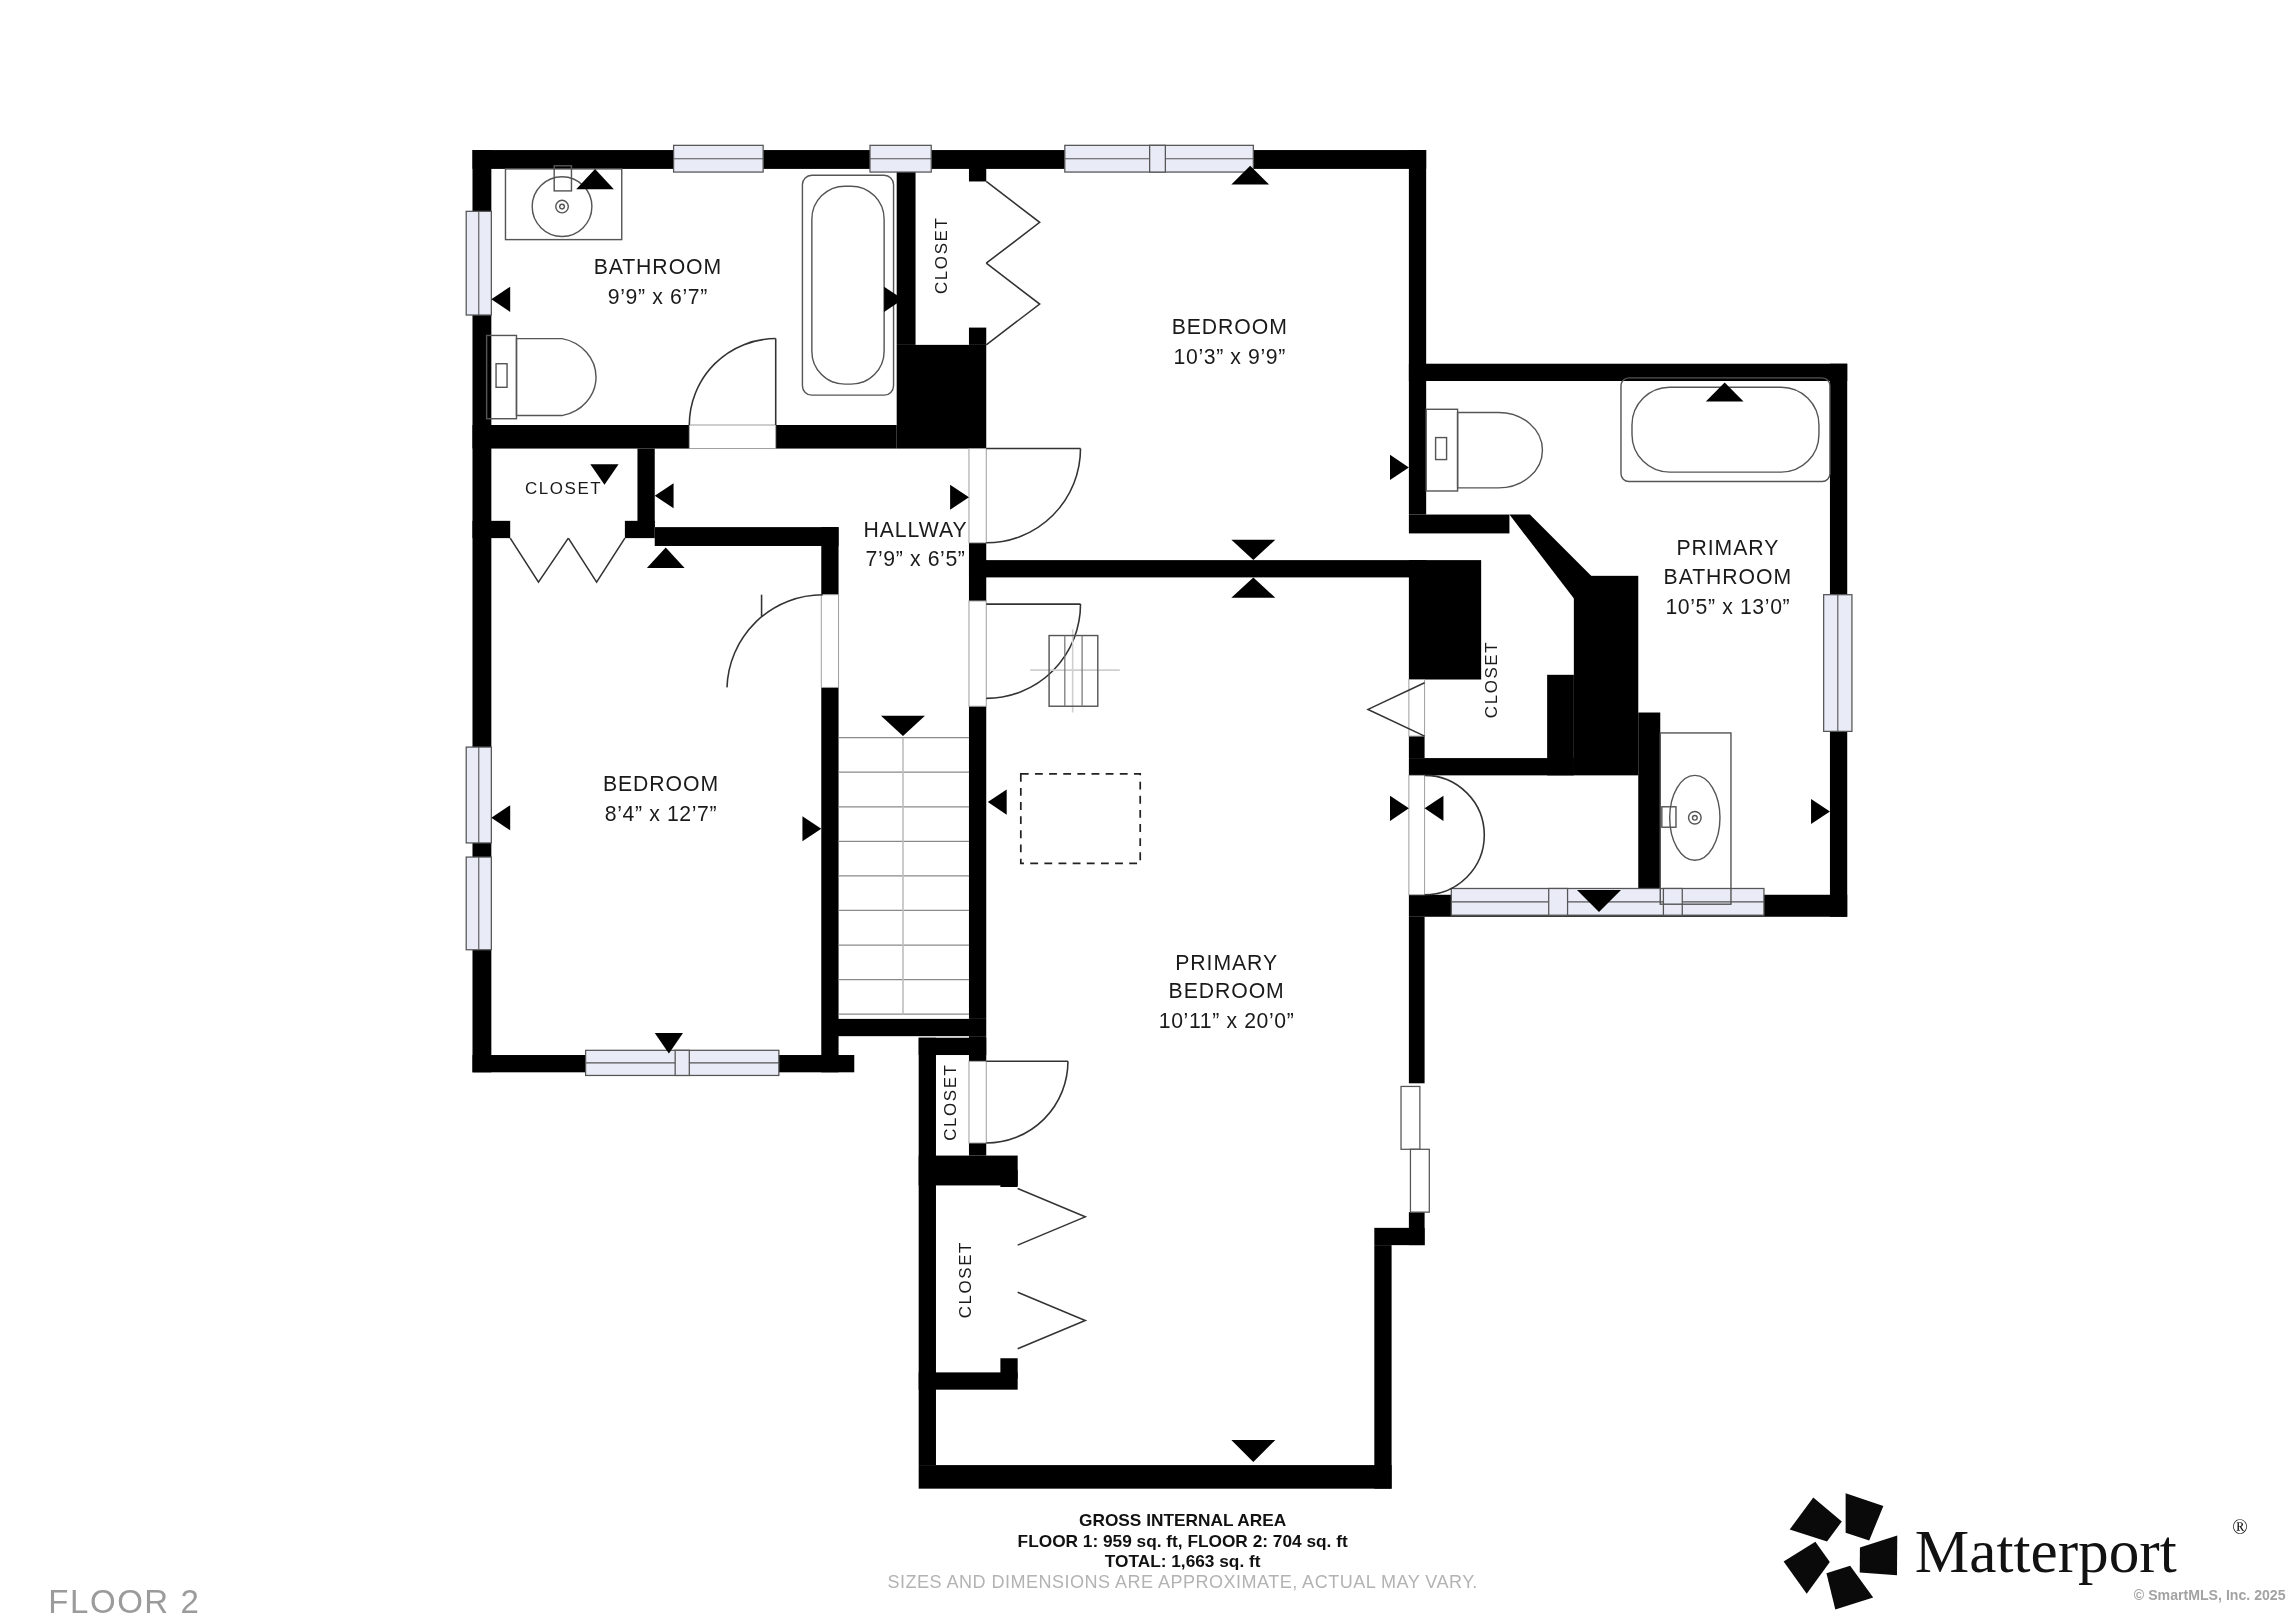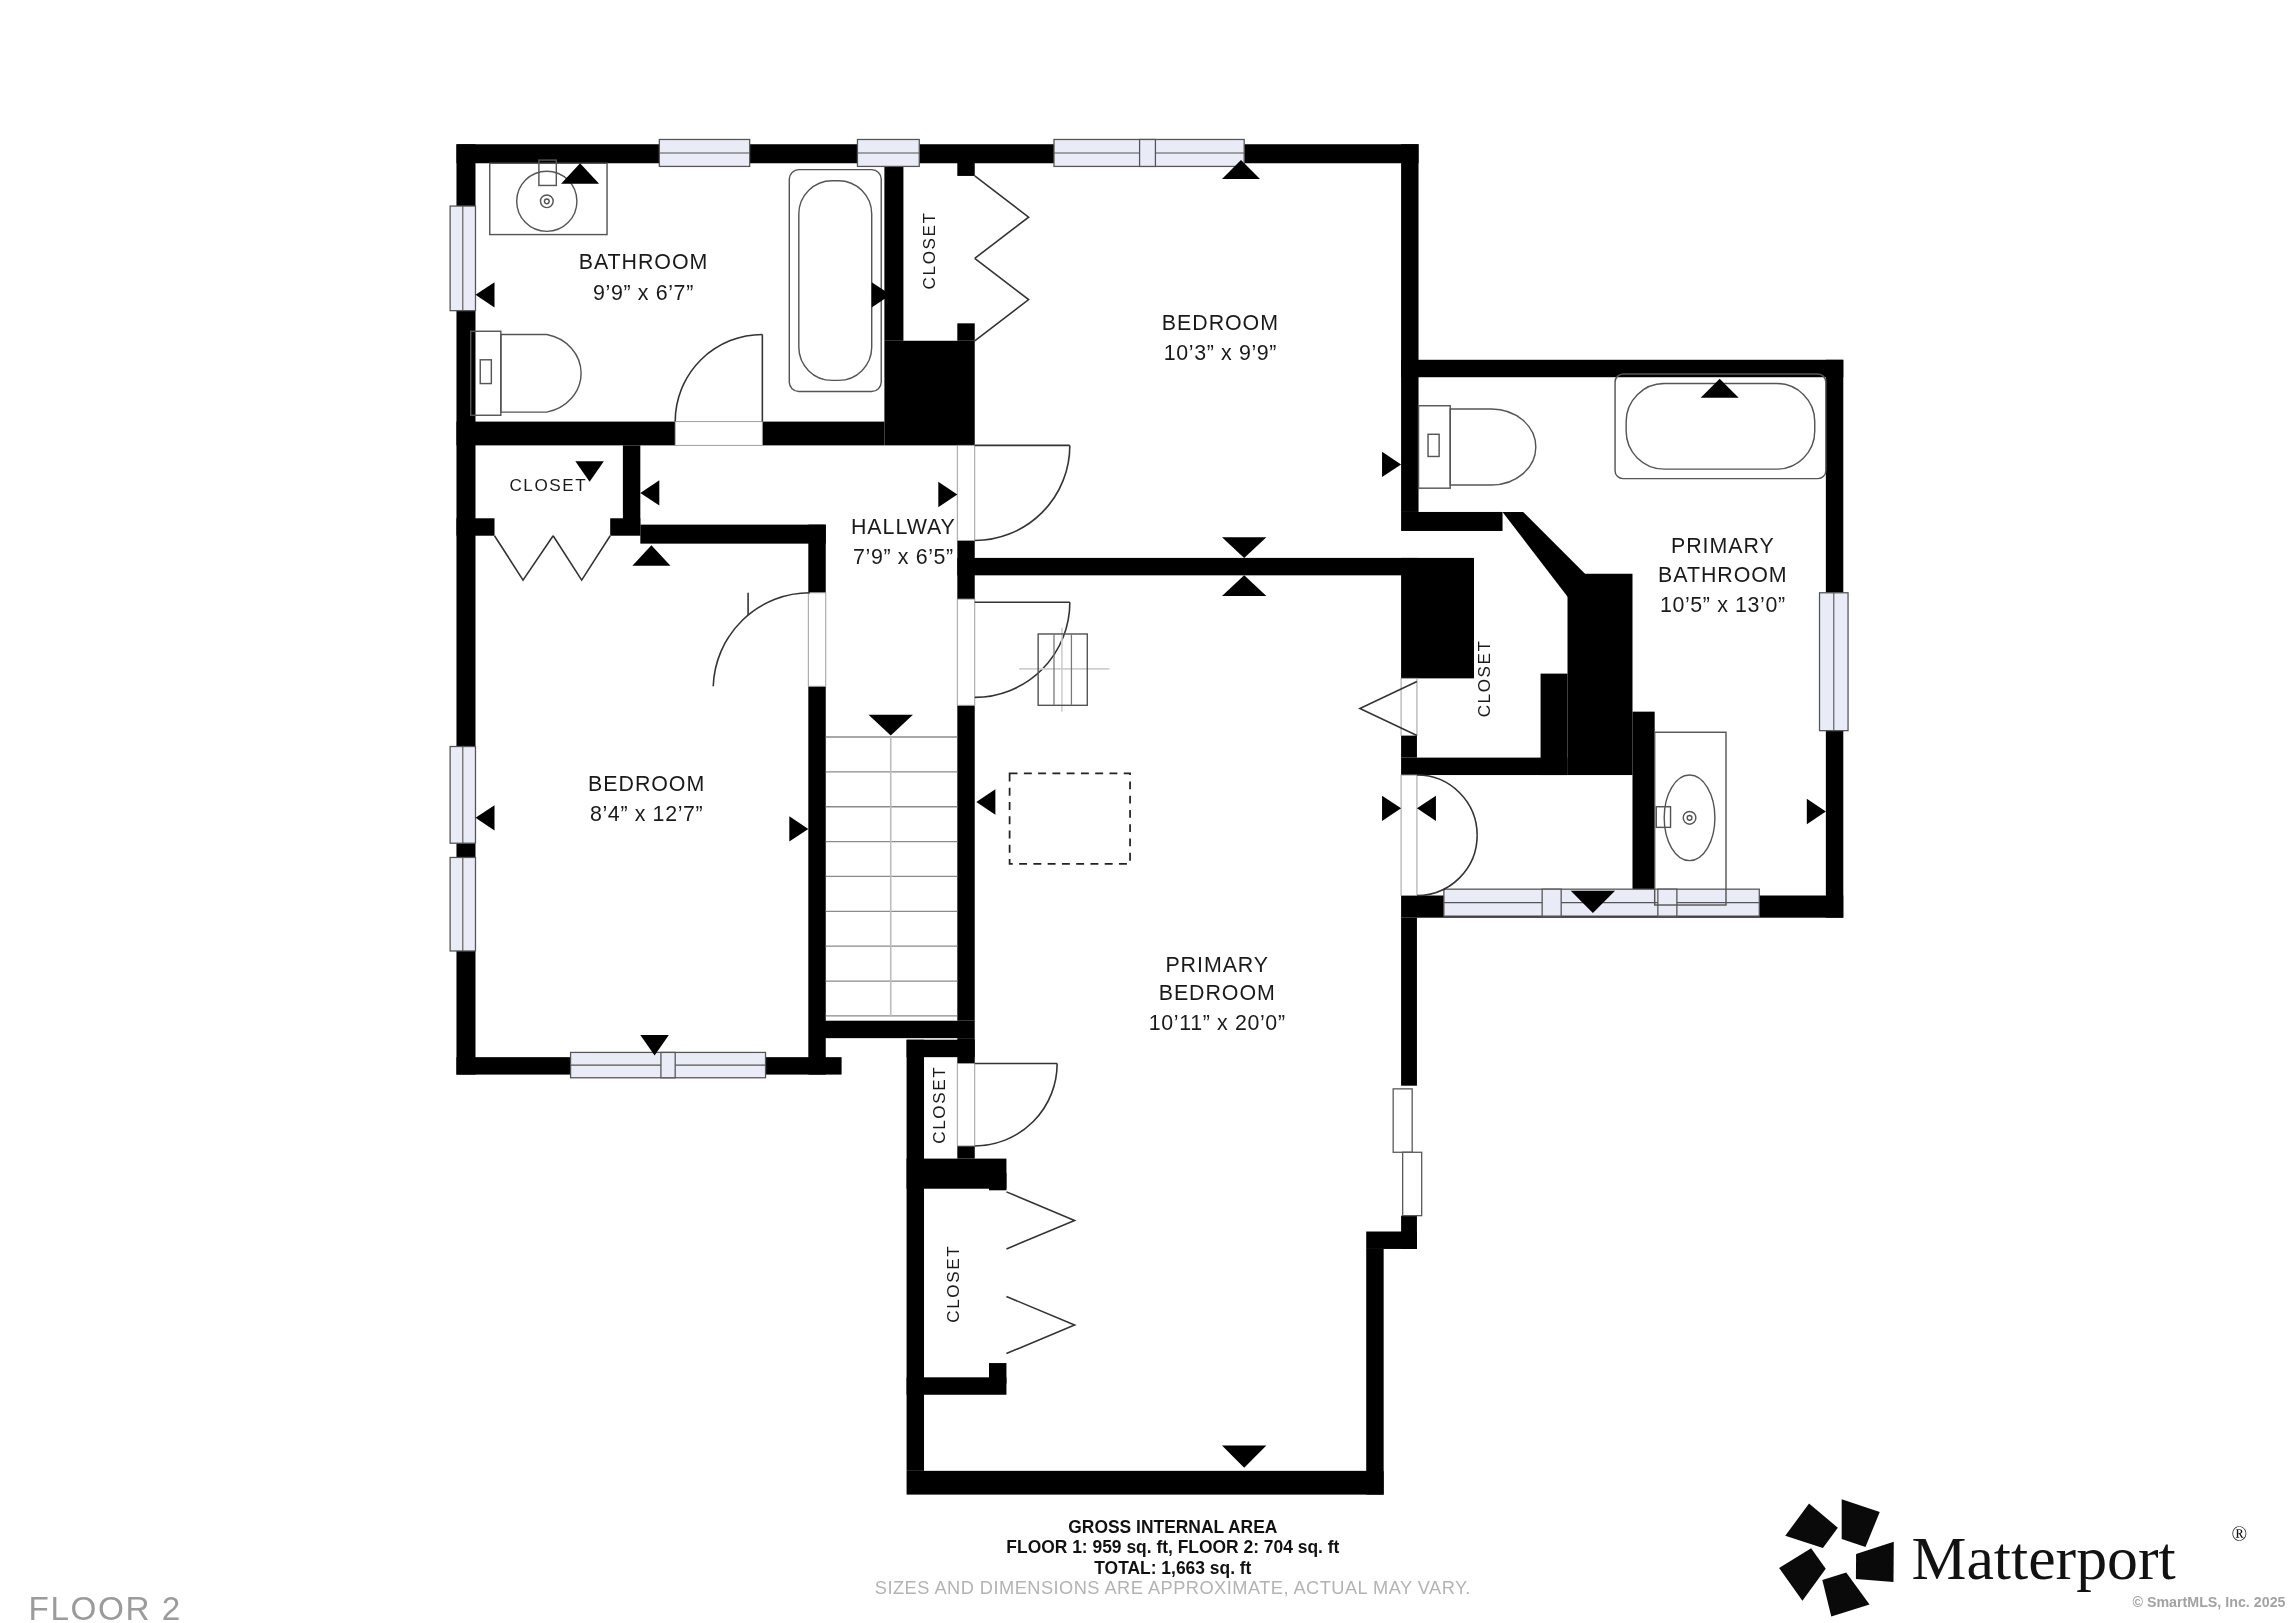--- a/index.html
+++ b/index.html
@@ -1,16 +1,16 @@
 <!DOCTYPE html>
 <html style="font-size:12.7px"><head>
 <meta charset="utf-8">
 <style>
   html,body{margin:0;padding:0;background:#ffffff;width:100%;height:100%;overflow:hidden;}
-  #stage{position:fixed;inset:0;}
+  #stage{position:fixed;inset:0;padding-left:20px;}
   svg{display:block;width:100%;height:100%;font-family:"Liberation Sans",sans-serif;}
   .room-name{font-size:13.5px;fill:#1a1a1a;letter-spacing:.6px;text-anchor:middle;}
   .room-dims{font-size:13.5px;fill:#1a1a1a;letter-spacing:.4px;text-anchor:middle;}
   .closet{font-size:10.8px;fill:#1a1a1a;letter-spacing:1px;text-anchor:middle;}
   .wall{fill:#000;}
   .marker{fill:#000;}
   .fixture-thin{fill:none;stroke:#555;stroke-width:.9;}
   .door{fill:none;stroke:#333;stroke-width:1;}
   .jamb{fill:#fff;stroke:#999;stroke-width:.6;}
   .win{stroke:#555;stroke-width:.8;}

